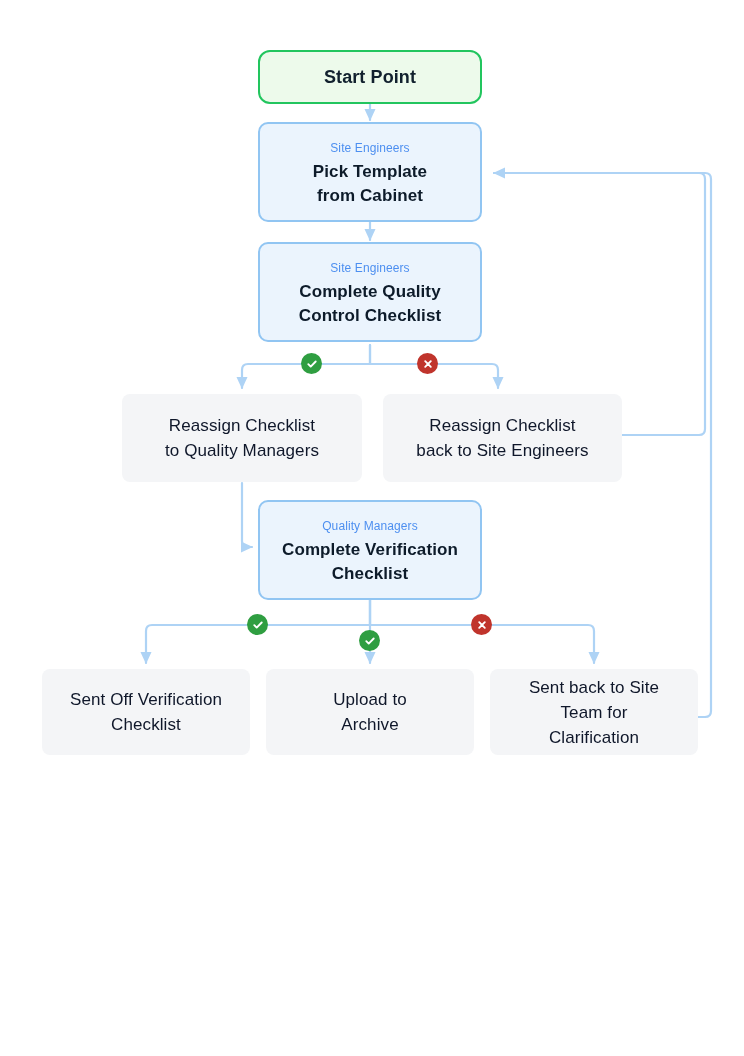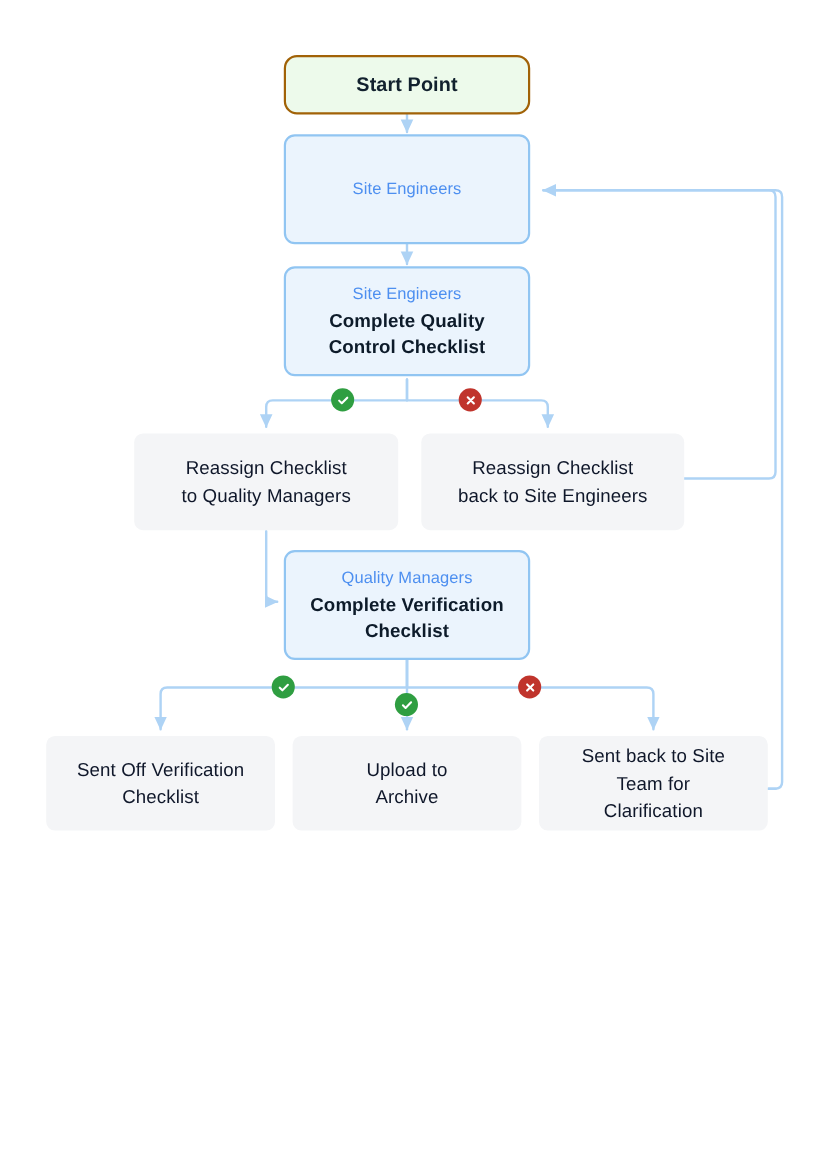--- a/index.html
+++ b/index.html
@@ -32,36 +32,36 @@
     position: absolute;
     box-sizing: border-box;
     display: flex;
     flex-direction: column;
     align-items: center;
     justify-content: center;
     text-align: center;
     border-radius: 10px;
   }
   .node .hdr {
-    font-size: 15px;
+    font-size: 12px;
     font-weight: 400;
     color: #4d8ff0;
     line-height: 24px;
     letter-spacing: 0.1px;
   }
   .node .body {
     font-size: 17px;
     font-weight: 700;
     color: #0d1b2a;
     line-height: 24px;
     letter-spacing: 0.1px;
   }
   .node.start {
     background: #edfaeb;
-    border: 2px solid #a16207;
+    border: 2px solid #22c55e;
     border-radius: 12px;
     justify-content: center;
   }
   .node.start .body {
     font-size: 18px;
     font-weight: 700;
     color: #12212e;
   }
   .node.proc {
     background: #ebf4fd;
@@ -128,20 +128,22 @@
       <path d="M698,717 L705,717"></path>
     </g>
   </svg>
 
   <div class="node start" style="left:258px; top:50px; width:224px; height:54px;">
     <div class="body">Start Point</div>
   </div>
 
   <div class="node proc" style="left:258px; top:122px; width:224px; height:100px;">
     <div class="hdr">Site Engineers</div>
+    <div class="body" style="white-space:pre-line;">Pick Template
+from Cabinet</div>
   </div>
 
   <div class="node proc" style="left:258px; top:242px; width:224px; height:100px;">
     <div class="hdr">Site Engineers</div>
     <div class="body" style="white-space:pre-line;">Complete Quality
 Control Checklist</div>
   </div>
 
   <div class="node plain" style="left:122px; top:394px; width:240px; height:88px;">
     <div class="body" style="white-space:pre-line;">Reassign Checklist

